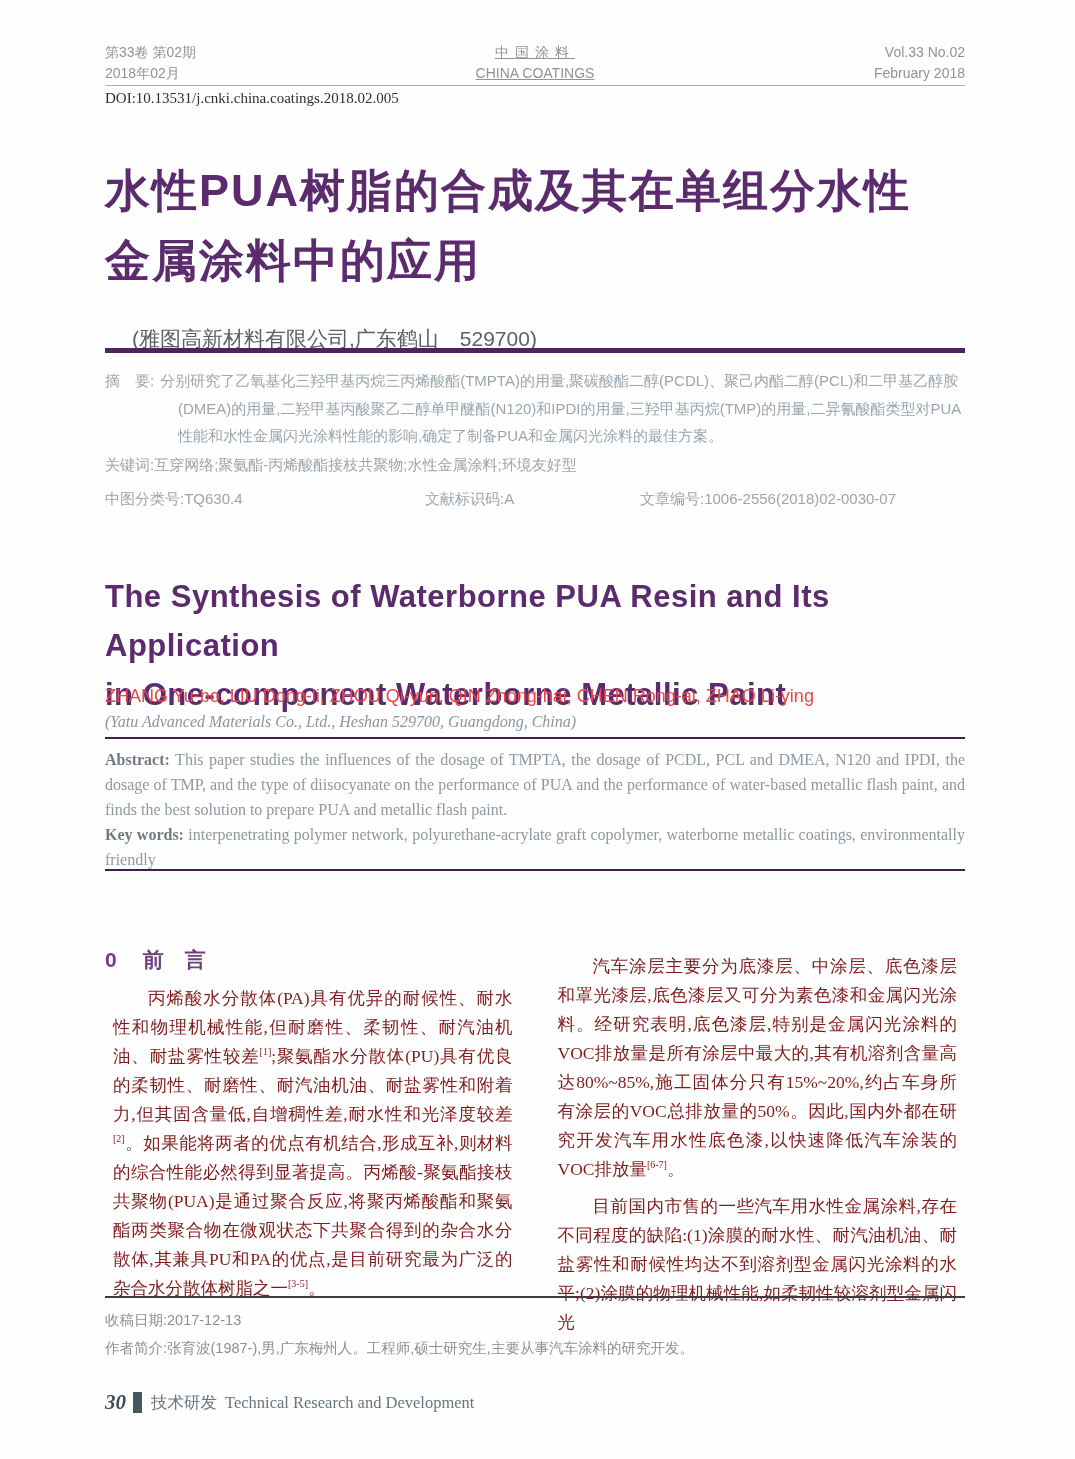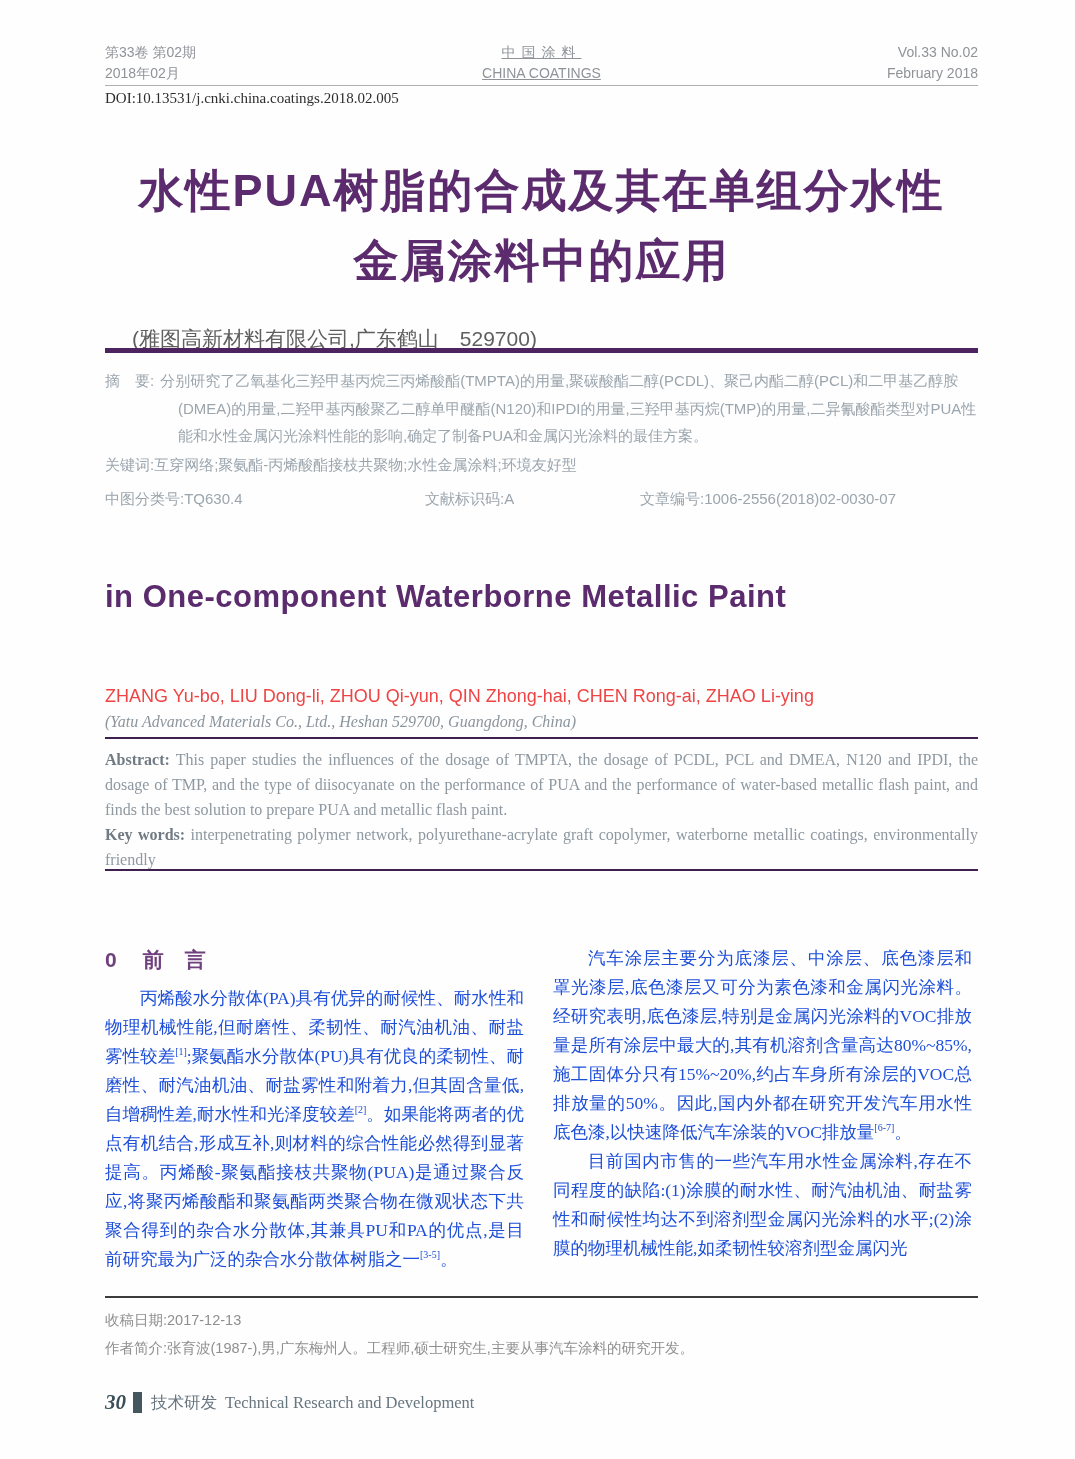--- a/index.html
+++ b/index.html
@@ -1,18 +1,18 @@
 <!DOCTYPE html>
 <html><head>
 <meta charset="utf-8">
 <style>
   html,body{margin:0;padding:0;background:#e8e8e8;}
   .page{position:relative;width:1075px;height:1459px;background:#fefefe;margin:0 auto;
         font-family:"Liberation Sans","DejaVu Sans",sans-serif;overflow:hidden;}
-  .abs{position:absolute;left:105px;right:97px;}
+  .abs{position:absolute;left:105px;right:110px;}
 
   
   .journal-header{top:42px;display:flex;justify-content:space-between;color:#8f9398;
     font-size:14px;line-height:21px;}
   .jh-center{text-align:center;text-decoration:underline;}
   .jh-right{text-align:right;}
   .jh-cn{letter-spacing:6px;}
   .header-rule{top:85px;border-bottom:1px solid #aeaeae;height:0;}
   .doi-line{top:90px;font-family:"Liberation Serif","DejaVu Serif",serif;font-size:15px;color:#2e2e2e;}
 
@@ -42,21 +42,21 @@
   .abstract-en{top:747px;color:#8e98a1;font-size:16px;line-height:25px;
     font-family:"Liberation Serif","DejaVu Serif",serif;text-align:justify;}
   .en-label{font-weight:bold;color:#707a83;}
   .rule-purple-2{top:869px;border-bottom:2px solid #3f1f4e;height:0;}
 
   
   .body-cols{top:944px;display:flex;gap:29px;}
   .col{width:419px;}
   .section-h{color:#70407e;font-weight:bold;font-size:21px;margin:2px 0 10px 0;}
   .section-no{margin-right:26px;}
-  .body-p{margin:0;color:#1d4ed8;font-size:17.5px;line-height:29px;text-align:justify;
+  .body-p{margin:8px;color:#7f1d1d;font-size:17.5px;line-height:29px;text-align:justify;
     text-indent:2em;font-family:"Liberation Serif","DejaVu Serif",serif;}
   .body-p + .body-p{margin-top:0;}
 
   
   .foot-rule{top:1296px;border-bottom:2px solid #3c3c3c;height:0;}
   .footnotes{top:1306px;color:#8f8f8f;font-size:14.5px;line-height:28px;}
 
   
   .page-footer{top:1390px;display:flex;align-items:center;}
   .pf-num{font-family:"Liberation Serif","DejaVu Serif",serif;font-style:italic;font-weight:bold;
@@ -80,21 +80,21 @@
       <div>CHINA COATINGS</div>
     </div>
     <div class="jh-right">
       <div>Vol.33  No.02</div>
       <div>February  2018</div>
     </div>
   </div>
   <div class="abs header-rule"></div>
   <div class="abs doi-line">DOI:10.13531/j.cnki.china.coatings.2018.02.005</div>
 
-  <h1 class="abs title-cn" style="margin:0;text-align:center;">
+  <h1 class="abs title-cn" style="margin:0;">
     <div>水性PUA树脂的合成及其在单组分水性</div>
     <div>金属涂料中的应用</div>
   </h1>
 
   <div class="abs affiliation-cn">(雅图高新材料有限公司,广东鹤山　529700)</div>
   <div class="abs thick-rule"></div>
 
   <div class="abs abstract-cn">
     <div class="abs-text">
       <span class="abs-label">摘　要:</span><span>分别研究了乙氧基化三羟甲基丙烷三丙烯酸酯(TMPTA)的用量,聚碳酸酯二醇(PCDL)、聚己内酯二醇(PCL)和二甲基乙醇胺(DMEA)的用量,二羟甲基丙酸聚乙二醇单甲醚酯(N120)和IPDI的用量,三羟甲基丙烷(TMP)的用量,二异氰酸酯类型对PUA性能和水性金属闪光涂料性能的影响,确定了制备PUA和金属闪光涂料的最佳方案。</span>
@@ -103,20 +103,21 @@
       <span>关键词:</span><span>互穿网络;聚氨酯-丙烯酸酯接枝共聚物;水性金属涂料;环境友好型</span>
     </div>
     <div class="class-row">
       <span class="seg1"><span>中图分类号:</span><span>TQ630.4</span></span>
       <span class="seg2"><span>文献标识码:</span><span>A</span></span>
       <span class="seg3"><span>文章编号:</span><span>1006-2556(2018)02-0030-07</span></span>
     </div>
   </div>
 
   <h2 class="abs title-en" style="margin:0;">
+    <div>The Synthesis of  Waterborne PUA Resin and Its Application</div>
     <div>in One-component Waterborne Metallic Paint</div>
   </h2>
   <div class="abs authors-en">ZHANG Yu-bo, LIU Dong-li, ZHOU Qi-yun, QIN Zhong-hai, CHEN Rong-ai, ZHAO Li-ying</div>
   <div class="abs affiliation-en">(Yatu Advanced Materials Co., Ltd., Heshan 529700, Guangdong, China)</div>
   <div class="abs rule-purple-1"></div>
 
   <div class="abs abstract-en">
     <div><span class="en-label">Abstract:</span><span> This paper studies the influences of the dosage of TMPTA, the dosage of PCDL, PCL and DMEA, N120 and IPDI, the dosage of TMP, and the type of diisocyanate on the performance of PUA and the performance of water-based metallic flash paint, and finds the best solution to prepare PUA and metallic flash paint.</span></div>
     <div><span class="en-label">Key words:</span><span> interpenetrating polymer network, polyurethane-acrylate graft copolymer, waterborne metallic coatings, environmentally friendly</span></div>
   </div>

